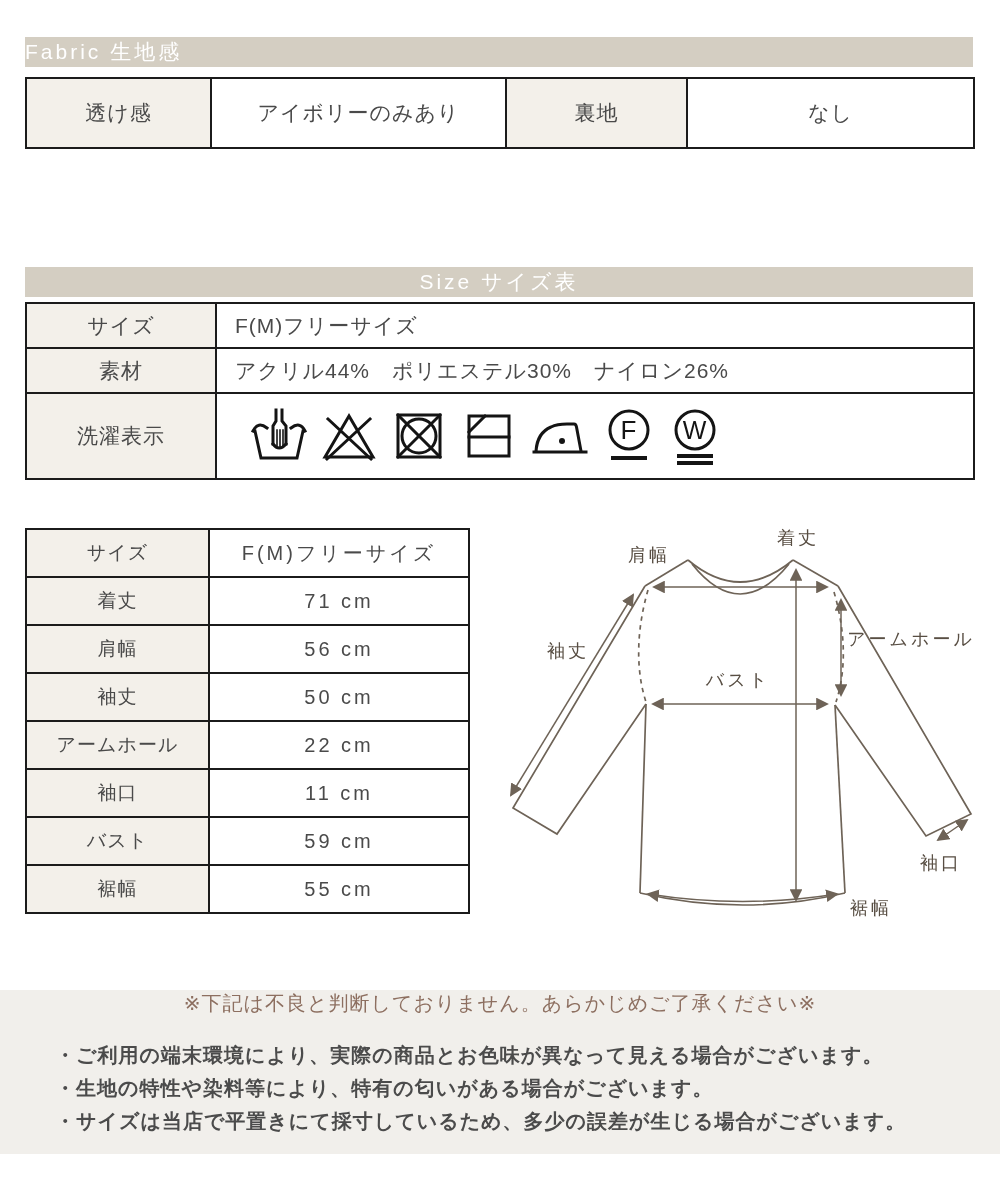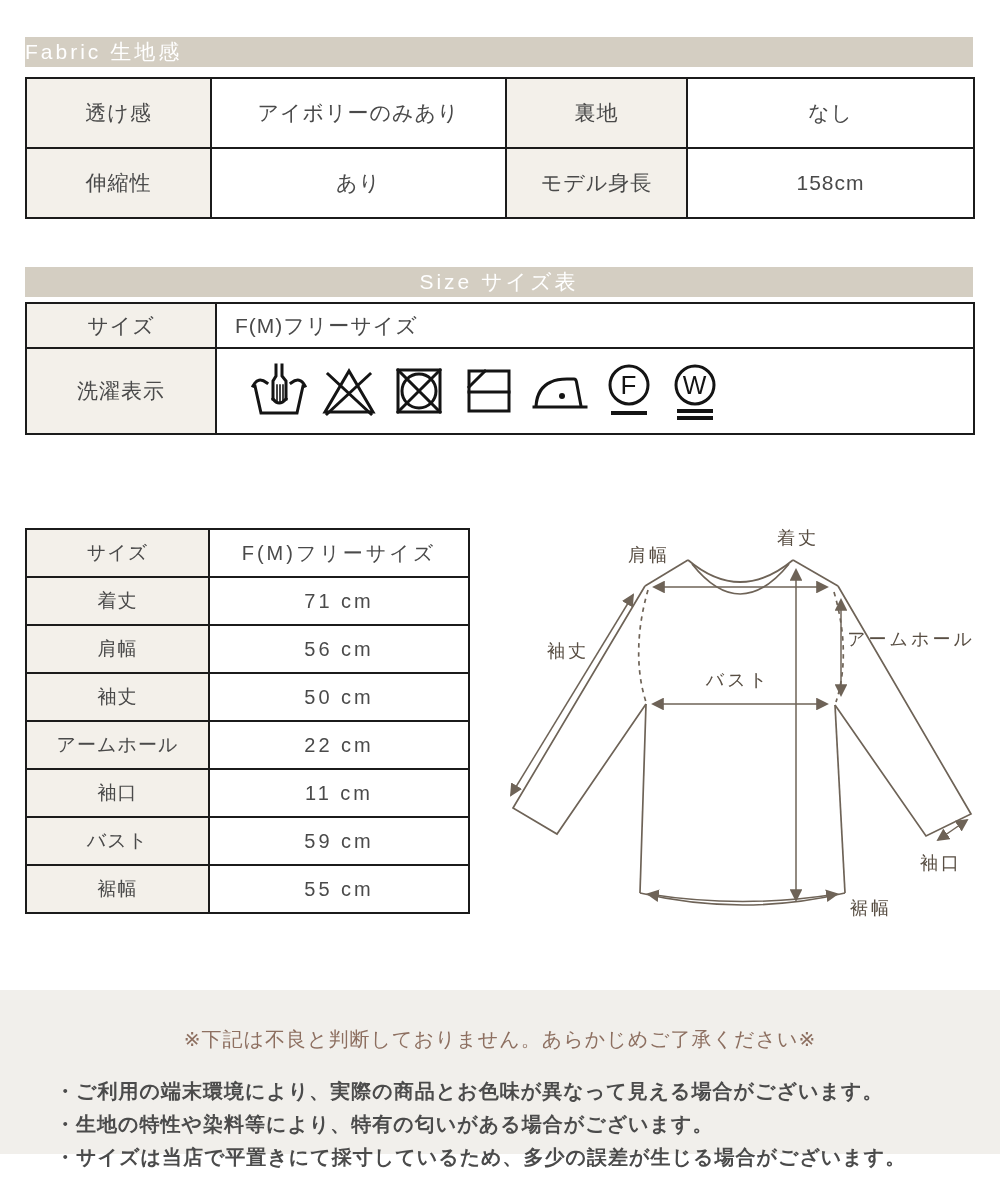--- a/index.html
+++ b/index.html
@@ -40,21 +40,21 @@
   
   #diagram{position:absolute;left:478px;top:508px;}
   #diagram text{fill:#584e43;font-size:18px;letter-spacing:3px;text-anchor:middle;
                 font-family:"Liberation Sans","DejaVu Sans",sans-serif;}
   .g-line{stroke:#6e6357;stroke-width:1.7;fill:none;}
   .g-dash{stroke:#6e6357;stroke-width:1.7;fill:none;stroke-dasharray:4.5,4.5;}
   .g-meas{stroke:#6e6357;stroke-width:1.5;fill:none;}
 
   
   #footer{position:absolute;left:0;top:990px;width:1000px;height:164px;background:#f1efeb;
-          box-sizing:border-box;padding-top:36px;}
+          box-sizing:border-box;}
   #footer .heading{margin:0 0 22px 0;text-align:center;color:#8d6f60;font-size:20px;
                    letter-spacing:1px;}
   #footer p.note{margin:0;padding-left:55px;font-size:20px;letter-spacing:1px;
                  line-height:33px;color:#4b4b4b;font-weight:bold;}
 </style>
 </head>
 <body>
 
 <div class="page">
 
@@ -69,42 +69,40 @@
         <col style="width:181px">
         <col style="width:287px">
       </colgroup>
     <tbody>
         <tr>
       <td class="hcell">透け感</td>
       <td class="vcell">アイボリーのみあり</td>
       <td class="hcell">裏地</td>
       <td class="vcell">なし</td>
     </tr>
-    <tr>
-      <td class="hcell">伸縮性</td>
-      <td class="vcell">あり</td>
-      <td class="hcell">モデル身長</td>
-      <td class="vcell">158cm</td>
-    </tr>
   </tbody>
     </table>
 
   <div class="bar" id="size-bar">
     <span>Size サイズ表</span>
   </div>
 
   <table id="size-info-table">
     <colgroup>
         <col style="width:190px">
         <col style="width:758px">
       </colgroup>
     <tbody>
         <tr class="r1">
       <td class="hcell">サイズ</td>
       <td class="vcell">F(M)フリーサイズ</td>
+    </tr>
+    <tr class="r2">
+      <td class="hcell">素材</td>
+      <td class="vcell">アクリル44%　ポリエステル30%　ナイロン26%</td>
     </tr>
     <tr class="r3">
       <td class="hcell">洗濯表示</td>
       <td class="vcell">
         <div class="icons">
 
           <svg width="60" height="60" viewBox="0 0 60 60">
             <g stroke="#141414" stroke-width="3" fill="none" stroke-linecap="square">
               <path d="M4,25 Q9,15 18,22"></path>
               <path d="M42,22 Q51,15 56,25"></path>

